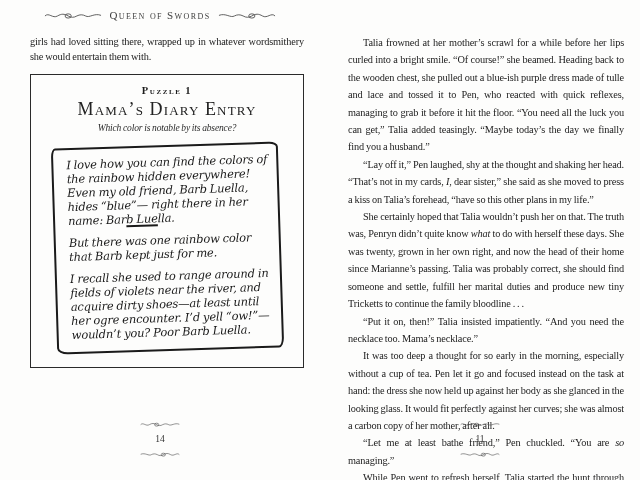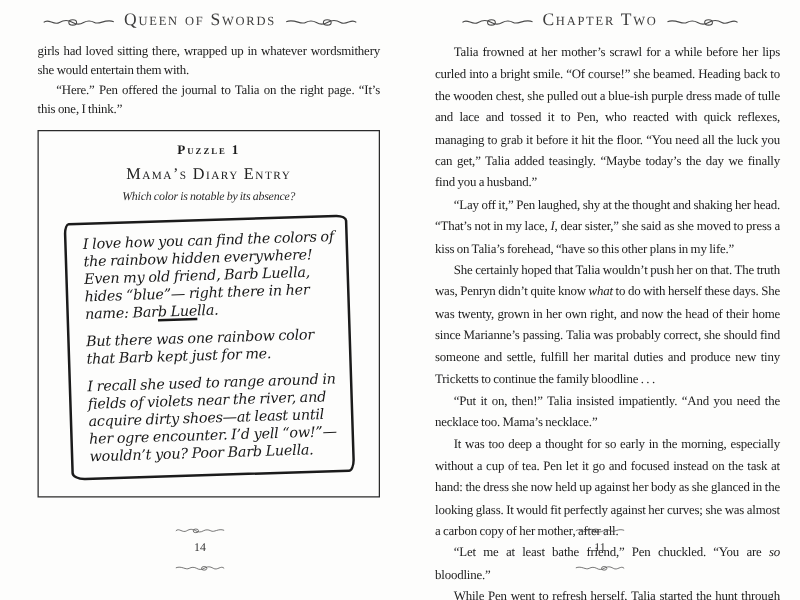--- a/index.html
+++ b/index.html
@@ -9,21 +9,21 @@
     -webkit-font-smoothing:antialiased;
   }
   .spread{display:flex;width:640px;height:480px;overflow:hidden;}
   .page{position:relative;width:320px;height:480px;box-sizing:border-box;}
   .page-left{padding:0 16px 0 30px;}
   .page-right{padding:0 16px 0 28px;}
 
   .running-head{
     position:absolute;top:9px;left:0;right:0;
     display:flex;justify-content:center;align-items:center;gap:7px;
-    font-variant:small-caps;font-size:14px;letter-spacing:1.4px;color:#3d3d3d;
+    font-variant:small-caps;font-size:11px;letter-spacing:1.4px;color:#3d3d3d;
   }
   .fl{flex:0 0 auto;display:block;}
   .fl path,.fl ellipse{stroke:#4a4a4a;stroke-width:0.9;fill:none;}
   .fl.mirror{transform:scaleX(-1);}
 
   .body-text{
     margin-top:34px;text-align:justify;
     font-size:10.3px;letter-spacing:-0.15px;word-spacing:-0.4px;color:#222;
   }
   .page-left .body-text{line-height:15.3px;}
@@ -35,21 +35,21 @@
 
   .puzzle-box{
     margin-top:9px;border:1px solid #2a2a2a;background:#fdfdfc;
     padding:10px 11px 14px;text-align:center;
   }
   .puzzle-kicker{
     font-weight:bold;font-variant:small-caps;font-size:10.5px;
     letter-spacing:1.6px;color:#1c1c1c;line-height:12px;
   }
   .puzzle-title{
-    font-variant:small-caps;font-size:13px;letter-spacing:1.2px;
+    font-variant:small-caps;font-size:18px;letter-spacing:1.2px;
     color:#222;line-height:20px;margin-top:2px;
   }
   .puzzle-subtitle{
     font-style:italic;font-size:9.5px;color:#2b2b2b;line-height:12px;margin-top:3px;
   }
   .note-box{
     width:204px;margin:11px auto 2px;box-sizing:content-box;
     border:2px solid #1b1b1b;
     border-radius:4px 9px 5px 11px / 9px 5px 10px 6px;
     transform:rotate(-1.8deg);
@@ -81,21 +81,20 @@
       </svg>
       <span>Queen of Swords</span>
       <svg class="fl mirror" width="58" height="10" viewBox="0 0 60 10">
         <path d="M1,6 C5,2 9,9 14,6 C18,3.6 21,3.6 25,6 C28,7.8 31,7.8 34,6 C37,4.4 40,4.4 43,6 C47,8.4 52,2.6 59,5.4"></path>
         <ellipse cx="25" cy="6" rx="3.2" ry="2.2"></ellipse>
       </svg>
     </header>
 
     <div class="body-text">
       <p class="para"><span>girls had loved sitting there, wrapped up in whatever wordsmithery she would entertain them with.</span></p>
-      <p class="para indent"><span>“Here.” Pen offered the journal to Talia on the right page. “It’s this one, I think.”</span></p>
 
       <div class="puzzle-box">
         <div class="puzzle-kicker">Puzzle 1</div>
         <div class="puzzle-title">Mama’s Diary Entry</div>
         <div class="puzzle-subtitle">Which color is notable by its absence?</div>
 
         <div class="note-box">
           <p class="note-para"><span>I love how you can find the colors of the rainbow hidden everywhere! Even my old friend, Barb Luella, hides “blue”— right there in her name: Bar</span><span class="u">b Lue</span><span>lla.</span></p>
           <p class="note-para"><span>But there was one rainbow color that Barb kept just for me.</span></p>
           <p class="note-para"><span>I recall she used to range around in fields of violets near the river, and acquire dirty shoes—at least until her ogre encounter. I’d yell “ow!”— wouldn’t you? Poor Barb Luella.</span></p>
@@ -111,39 +110,28 @@
       <span>14</span>
       <svg class="fl mirror" width="40" height="8" viewBox="0 0 60 10">
         <path d="M1,6 C5,2 9,9 14,6 C18,3.6 21,3.6 25,6 C28,7.8 31,7.8 34,6 C37,4.4 40,4.4 43,6 C47,8.4 52,2.6 59,5.4"></path>
         <ellipse cx="25" cy="6" rx="3.2" ry="2.2"></ellipse>
       </svg>
     </footer>
   </section>
 
   <section class="page page-right">
 
-    <header class="running-head">
-      <svg class="fl" width="58" height="10" viewBox="0 0 60 10">
-        <path d="M1,6 C5,2 9,9 14,6 C18,3.6 21,3.6 25,6 C28,7.8 31,7.8 34,6 C37,4.4 40,4.4 43,6 C47,8.4 52,2.6 59,5.4"></path>
-        <ellipse cx="25" cy="6" rx="3.2" ry="2.2"></ellipse>
-      </svg>
-      <span>Chapter Two</span>
-      <svg class="fl mirror" width="58" height="10" viewBox="0 0 60 10">
-        <path d="M1,6 C5,2 9,9 14,6 C18,3.6 21,3.6 25,6 C28,7.8 31,7.8 34,6 C37,4.4 40,4.4 43,6 C47,8.4 52,2.6 59,5.4"></path>
-        <ellipse cx="25" cy="6" rx="3.2" ry="2.2"></ellipse>
-      </svg>
-    </header>
 
     <div class="body-text">
       <p class="para indent"><span>Talia frowned at her mother’s scrawl for a while before her lips curled into a bright smile. “Of course!” she beamed. Heading back to the wooden chest, she pulled out a blue-ish purple dress made of tulle and lace and tossed it to Pen, who reacted with quick reflexes, managing to grab it before it hit the floor. “You need all the luck you can get,” Talia added teasingly. “Maybe today’s the day we finally find you a husband.”</span></p>
-      <p class="para indent"><span>“Lay off it,” Pen laughed, shy at the thought and shaking her head. “That’s not in my lace, </span><span class="i">I</span><span>, dear sister,” she said as she moved to press a kiss on Talia’s forehead, “have so this other plans in my life.”</span></p>
+      <p class="para indent"><span>“Lay off it,” Pen laughed, shy at the thought and shaking her head. “That’s not in my cards, </span><span class="i">I</span><span>, dear sister,” she said as she moved to press a kiss on Talia’s forehead, “have so this other plans in my life.”</span></p>
       <p class="para indent"><span>She certainly hoped that Talia wouldn’t push her on that. The truth was, Penryn didn’t quite know </span><span class="i">what</span><span> to do with herself these days. She was twenty, grown in her own right, and now the head of their home since Marianne’s passing. Talia was probably correct, she should find someone and settle, fulfill her marital duties and produce new tiny Tricketts to continue the family bloodline . . .</span></p>
       <p class="para indent"><span>“Put it on, then!” Talia insisted impatiently. “And you need the necklace too. Mama’s necklace.”</span></p>
       <p class="para indent"><span>It was too deep a thought for so early in the morning, especially without a cup of tea. Pen let it go and focused instead on the task at hand: the dress she now held up against her body as she glanced in the looking glass. It would fit perfectly against her curves; she was almost a carbon copy of her mother, after all.</span></p>
-      <p class="para indent"><span>“Let me at least bathe friend,” Pen chuckled. “You are </span><span class="i">so</span><span> bloodline.”</span></p>
+      <p class="para indent"><span>“Let me at least bathe friend,” Pen chuckled. “You are </span><span class="i">so</span><span> managing.”</span></p>
       <p class="para indent"><span>While Pen went to refresh herself, Talia started the hunt through their mother’s jewelry box. She knew there was a specific pendant to be worn on this day, for it was one of a collection of select talismans that Marianne had treasured and never let her daughters borrow. Now was the time for Penryn to wear it with pride.</span></p>
     </div>
 
     <footer class="page-footer">
       <svg class="fl" width="40" height="8" viewBox="0 0 60 10">
         <path d="M1,6 C5,2 9,9 14,6 C18,3.6 21,3.6 25,6 C28,7.8 31,7.8 34,6 C37,4.4 40,4.4 43,6 C47,8.4 52,2.6 59,5.4"></path>
         <ellipse cx="25" cy="6" rx="3.2" ry="2.2"></ellipse>
       </svg>
       <span>11</span>
       <svg class="fl mirror" width="40" height="8" viewBox="0 0 60 10">

